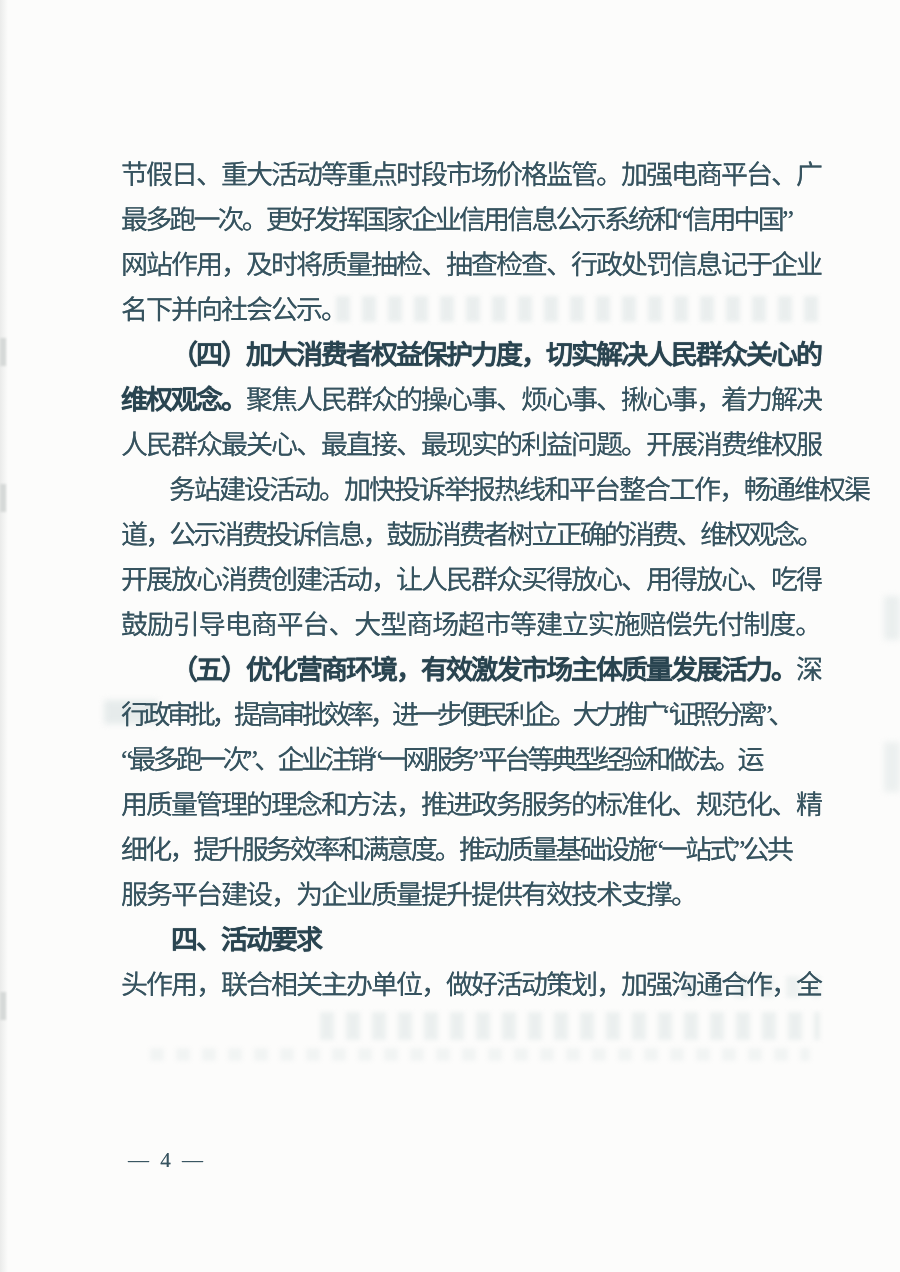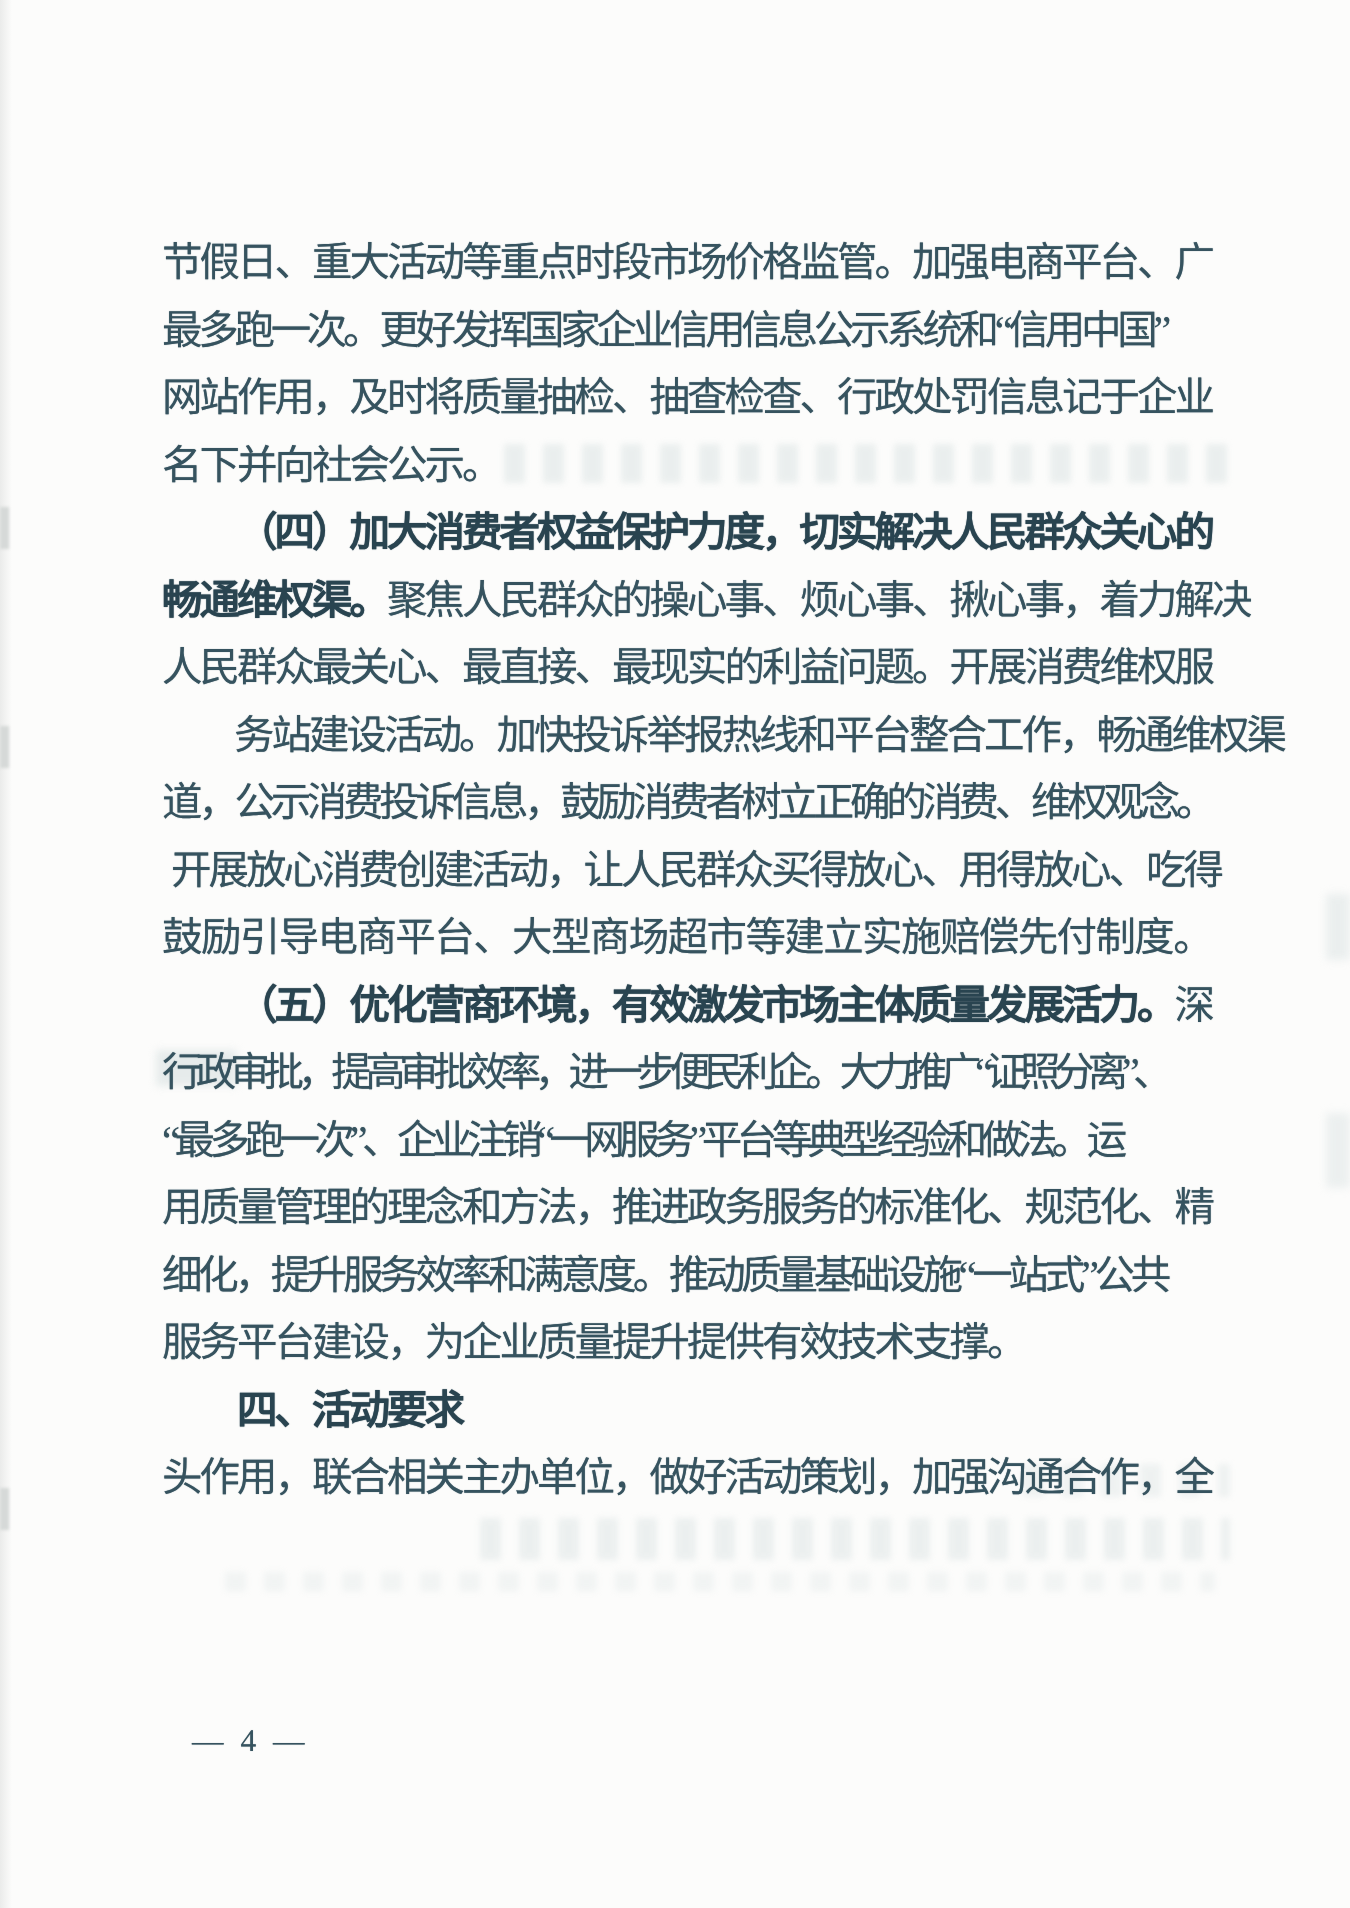--- a/index.html
+++ b/index.html
@@ -19,21 +19,21 @@
     width:900px;height:1272px;
     background:var(--paper);
   }
   
   .edge-left{
     position:absolute;left:0;top:0;width:8px;height:1272px;
     background:linear-gradient(90deg,#e6e7e6,rgba(246,246,245,0));
     opacity:.8;
   }
   .text-block{
-    position:absolute;left:108px;top:153px;width:706px;
+    position:absolute;left:121px;top:153px;width:706px;
     color:var(--ink);
   }
   .line{
     height:45px;line-height:45px;
     font-size:27px;
     white-space:nowrap;
     text-shadow:0 0 0.6px rgba(54,83,95,.75);
   }
   .line.indent{padding-left:50px;}
   .b{
@@ -82,25 +82,25 @@
   <div class="art tick t1"></div>
   <div class="art tick t2"></div>
   <div class="art tick t3"></div>
 
   <div class="text-block">
       <div class="line" style="letter-spacing: -2px;"><span>节假日、重大活动等重点时段市场价格监管。加强电商平台、广</span></div>
       <div class="line" style="letter-spacing: -2.86px;"><span>最多跑一次。更好发挥国家企业信用信息公示系统和“信用中国”</span></div>
       <div class="line" style="letter-spacing: -2px; font-family: Liberation Serif, serif;"><span>网站作用，及时将质量抽检、抽查检查、行政处罚信息记于企业</span></div>
       <div class="line" style="letter-spacing: -2px;"><span>名下并向社会公示。</span></div>
       <div class="line indent" style="letter-spacing: -2px;"><span class="b">（四）加大消费者权益保护力度，切实解决人民群众关心的</span></div>
-      <div class="line" style="letter-spacing: -2px;"><span class="b">畅通维权渠。</span><span>聚焦人民群众的操心事、烦心事、揪心事，着力解决</span></div>
+      <div class="line" style="letter-spacing: -2px;"><span class="b">维权观念。</span><span>聚焦人民群众的操心事、烦心事、揪心事，着力解决</span></div>
       <div class="line" style="letter-spacing: -2px;"><span>人民群众最关心、最直接、最现实的利益问题。开展消费维权服</span></div>
       <div class="line" style="letter-spacing: -2px; margin-left: 48px;"><span>务站建设活动。加快投诉举报热线和平台整合工作，畅通维权渠</span></div>
       <div class="line" style="letter-spacing: -2.86px;"><span>道，公示消费投诉信息，鼓励消费者树立正确的消费、维权观念。</span></div>
-      <div class="line" style="letter-spacing: -2px; text-align: right;"><span>开展放心消费创建活动，让人民群众买得放心、用得放心、吃得</span></div>
+      <div class="line" style="letter-spacing: -2px;"><span>开展放心消费创建活动，让人民群众买得放心、用得放心、吃得</span></div>
       <div class="line" style="letter-spacing: -1.07px;"><span>鼓励引导电商平台、大型商场超市等建立实施赔偿先付制度。</span></div>
       <div class="line indent" style="letter-spacing: -2px;"><span class="b">（五）优化营商环境，有效激发市场主体质量发展活力。</span><span>深</span></div>
       <div class="line" style="letter-spacing: -4.42px;"><span>行政审批，提高审批效率，进一步便民利企。大力推广“证照分离”、</span></div>
       <div class="line" style="letter-spacing: -3.67px;"><span>“最多跑一次”、企业注销“一网服务”平台等典型经验和做法。运</span></div>
       <div class="line" style="letter-spacing: -2px;"><span>用质量管理的理念和方法，推进政务服务的标准化、规范化、精</span></div>
       <div class="line" style="letter-spacing: -2.86px;"><span>细化，提升服务效率和满意度。推动质量基础设施“一站式”公共</span></div>
       <div class="line" style="letter-spacing: -2px;"><span>服务平台建设，为企业质量提升提供有效技术支撑。</span></div>
       <div class="line indent" style="letter-spacing: -2px;"><span class="b">四、活动要求</span></div>
       <div class="line" style="letter-spacing: -2px;"><span>头作用，联合相关主办单位，做好活动策划，加强沟通合作，全</span></div>
     </div>

